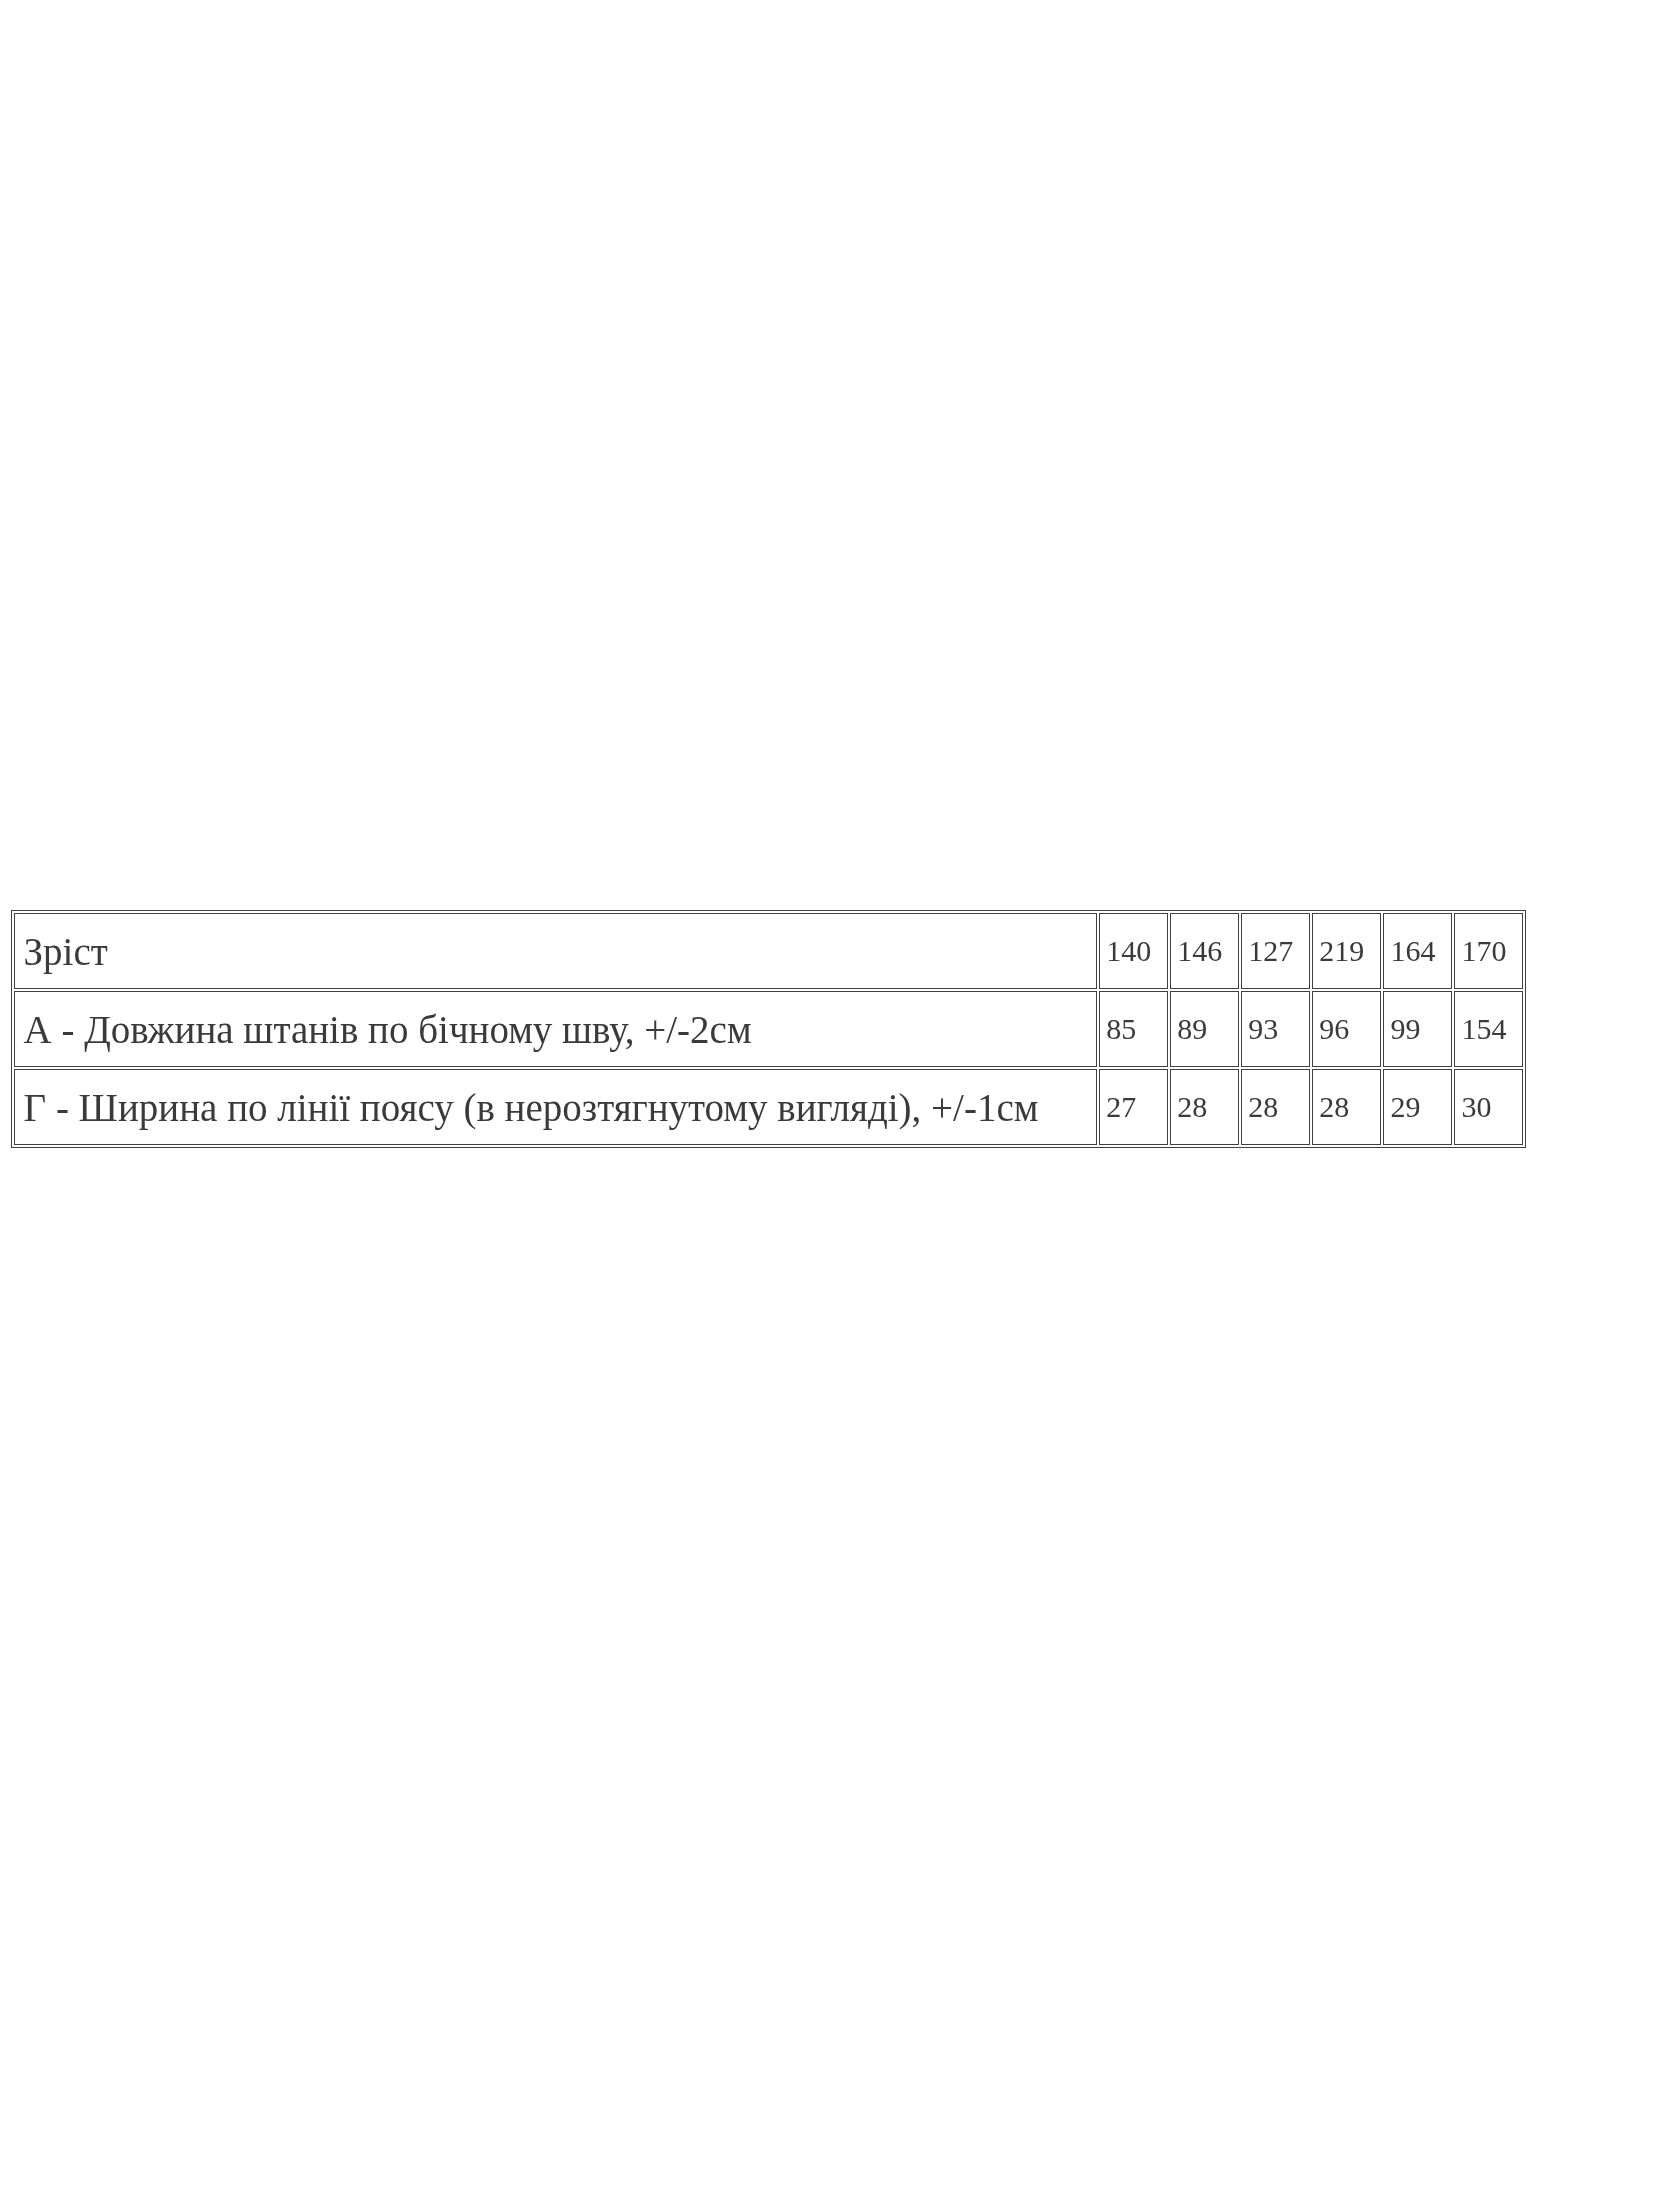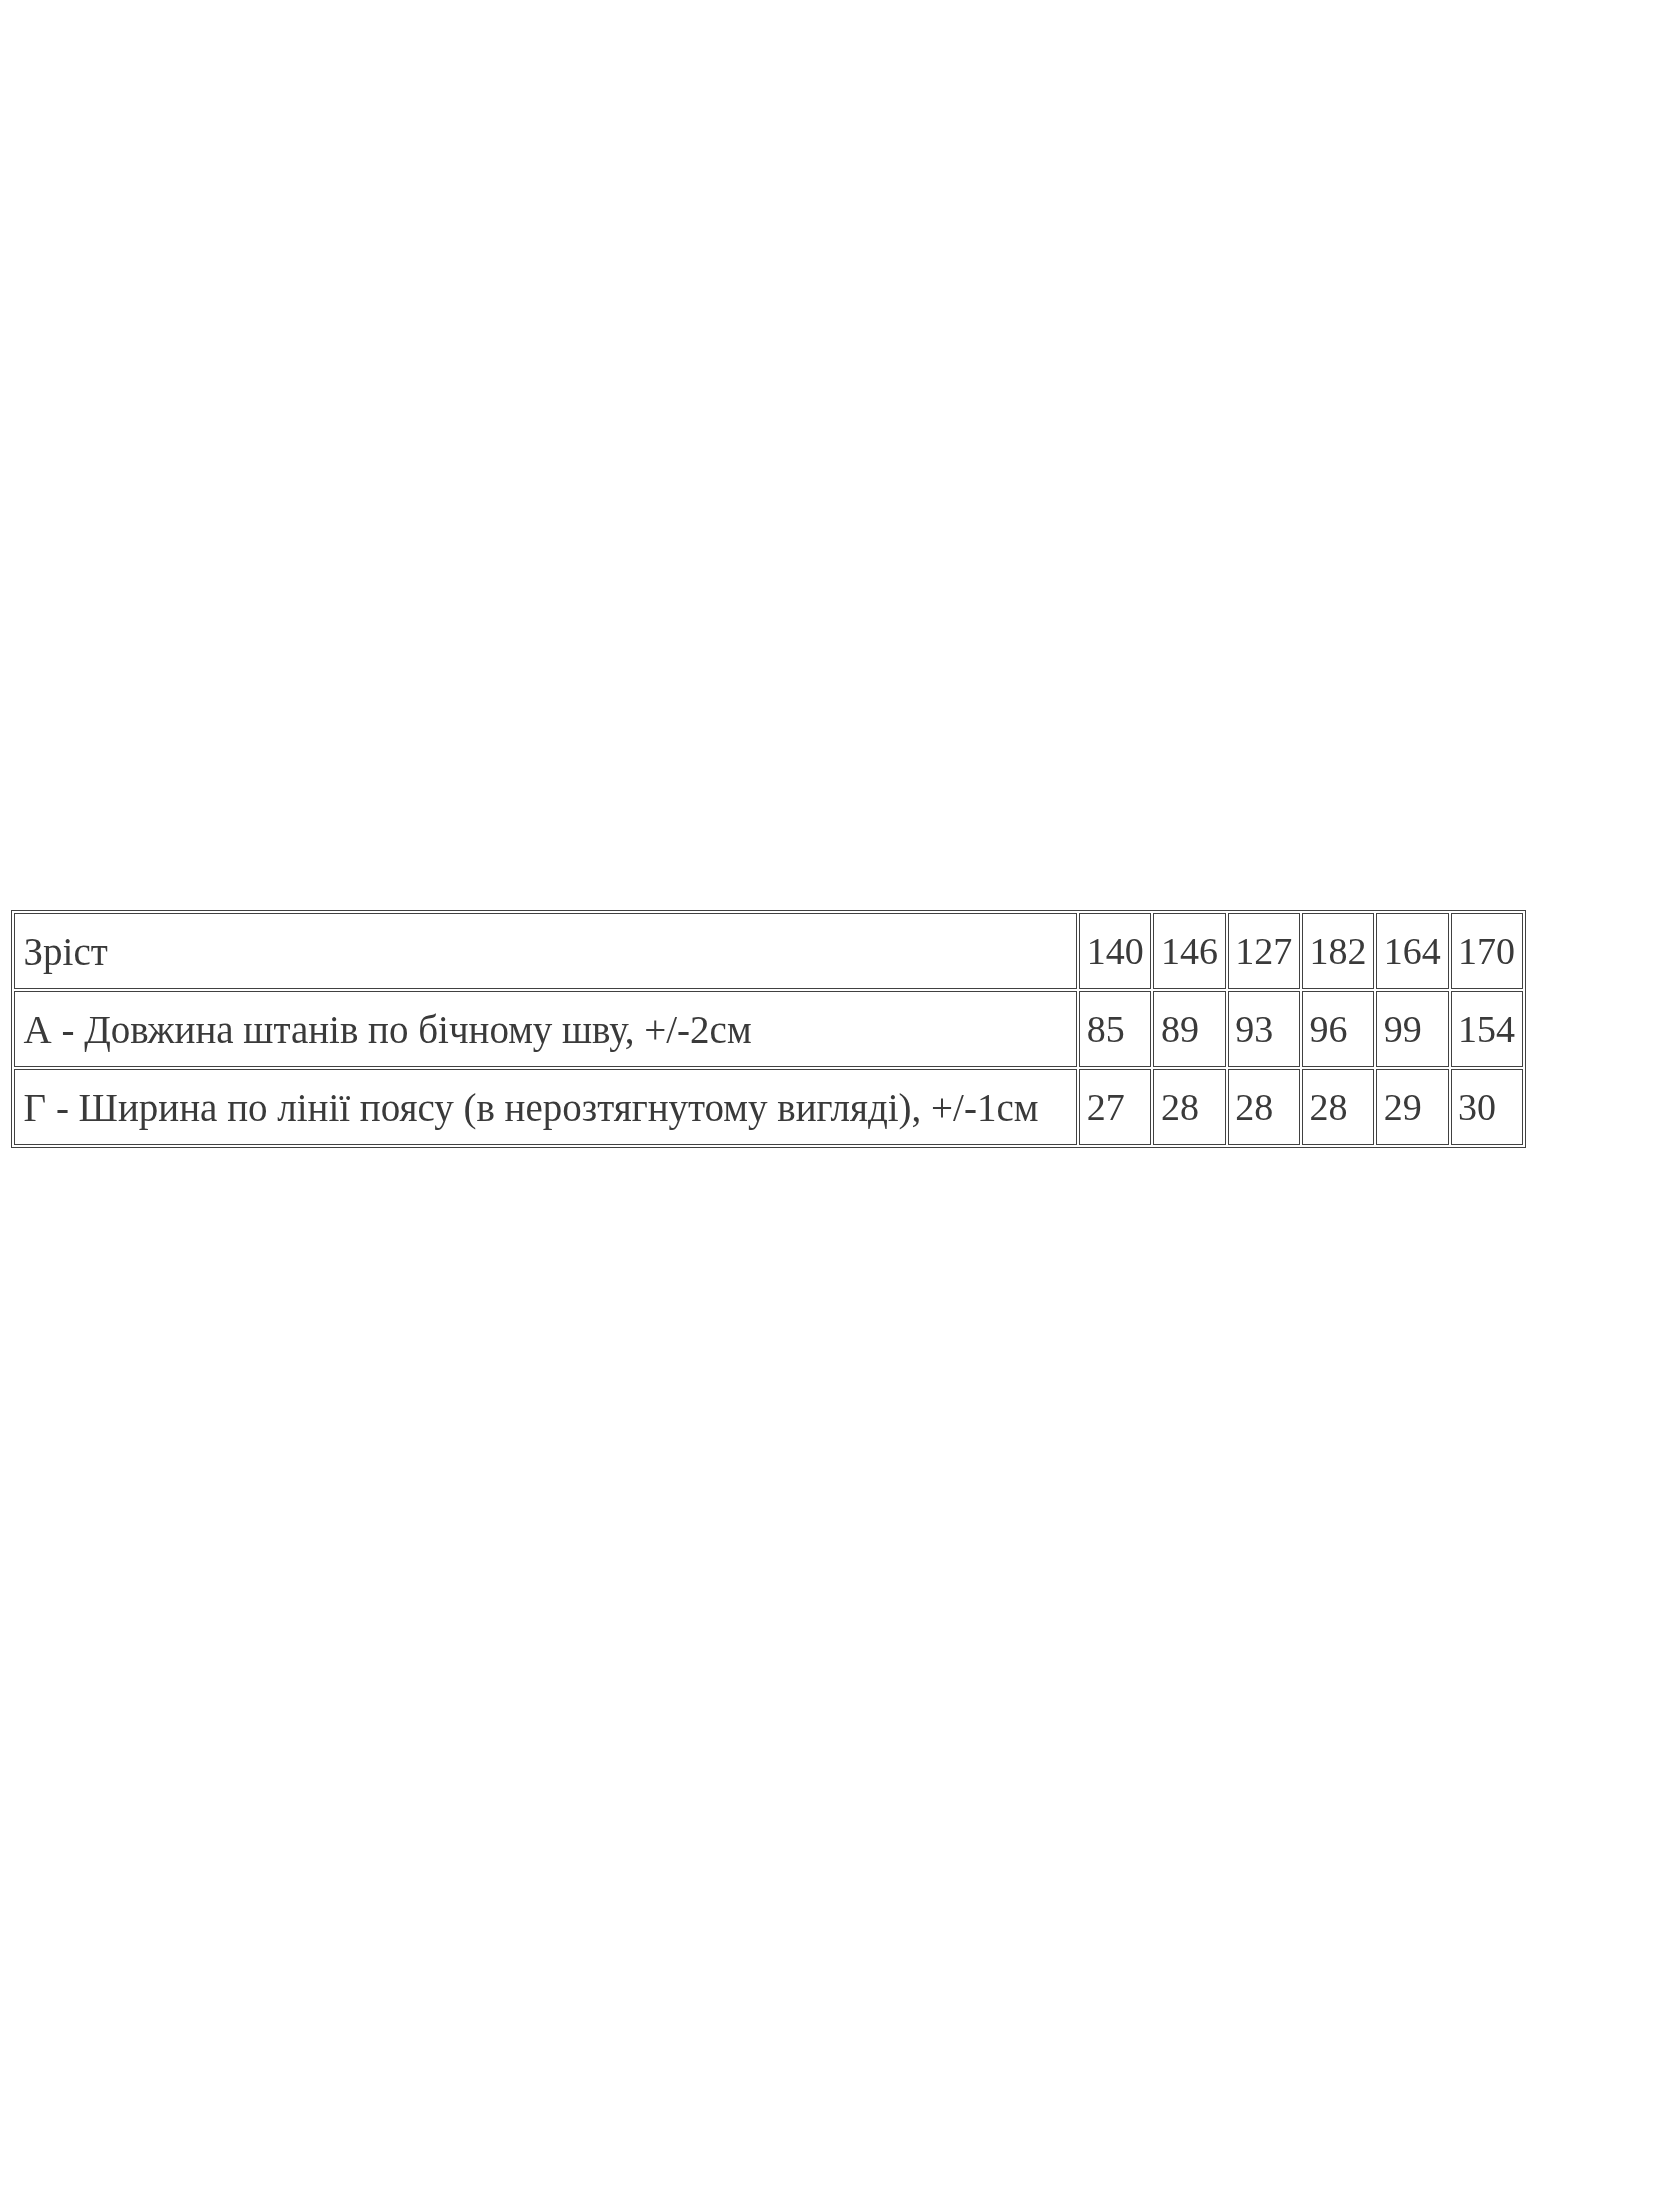--- a/index.html
+++ b/index.html
@@ -38,37 +38,37 @@
   td.label-cell {
     width: 1127px;
     padding: 0 3.3px 0 8.2px;
     font-size: 39px;
     white-space: nowrap;
     overflow: hidden;
   }
   td.num-cell {
     width: 74px;
     padding: 0 1.6px 0 6.5px;
-    font-size: 38px;
+    font-size: 30px;
     text-align: left;
     white-space: nowrap;
   }
 </style>
 </head>
 <body>
 
 <div class="canvas">
   <table class="size-table">
     <tbody>
       <tr>
         <td class="label-cell">Зріст</td>
         <td class="num-cell">140</td>
         <td class="num-cell">146</td>
         <td class="num-cell">127</td>
-        <td class="num-cell">182</td>
+        <td class="num-cell">219</td>
         <td class="num-cell">164</td>
         <td class="num-cell">170</td>
       </tr>
       <tr>
         <td class="label-cell">А - Довжина штанів по бічному шву, +/-2см</td>
         <td class="num-cell">85</td>
         <td class="num-cell">89</td>
         <td class="num-cell">93</td>
         <td class="num-cell">96</td>
         <td class="num-cell">99</td>

